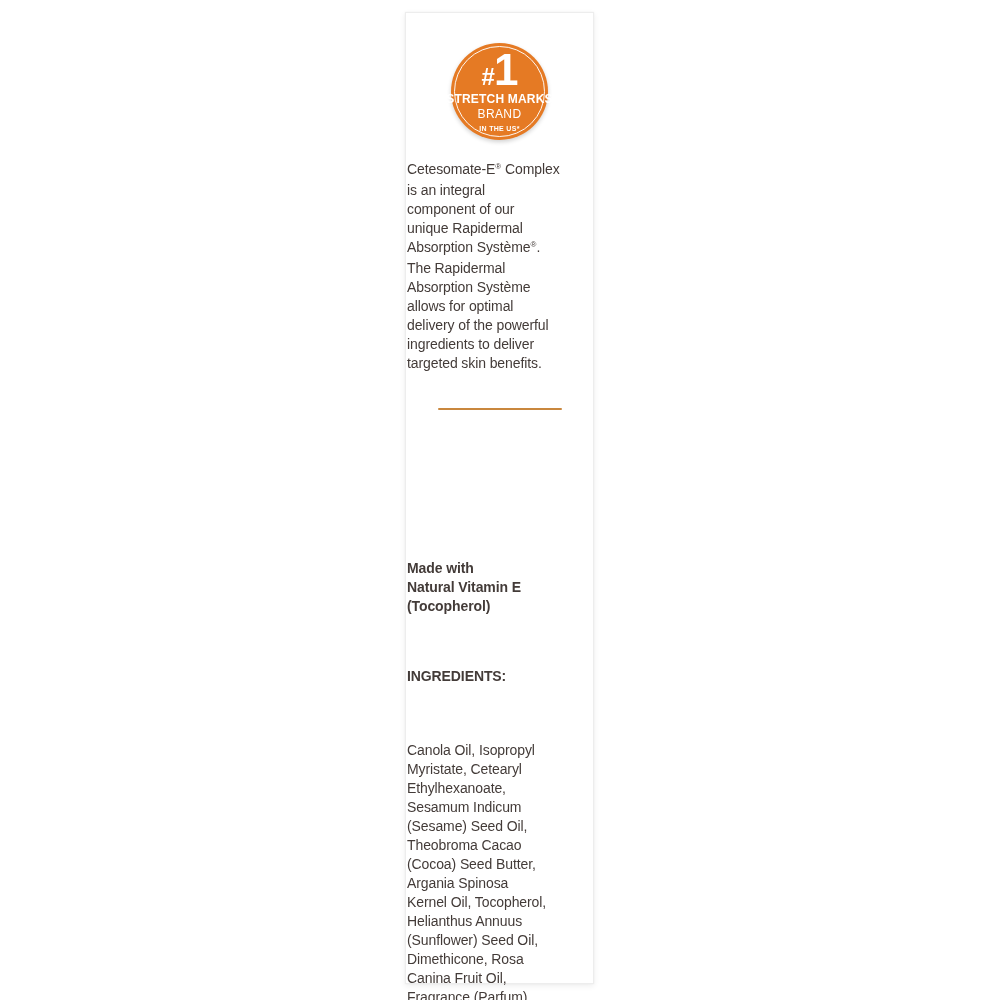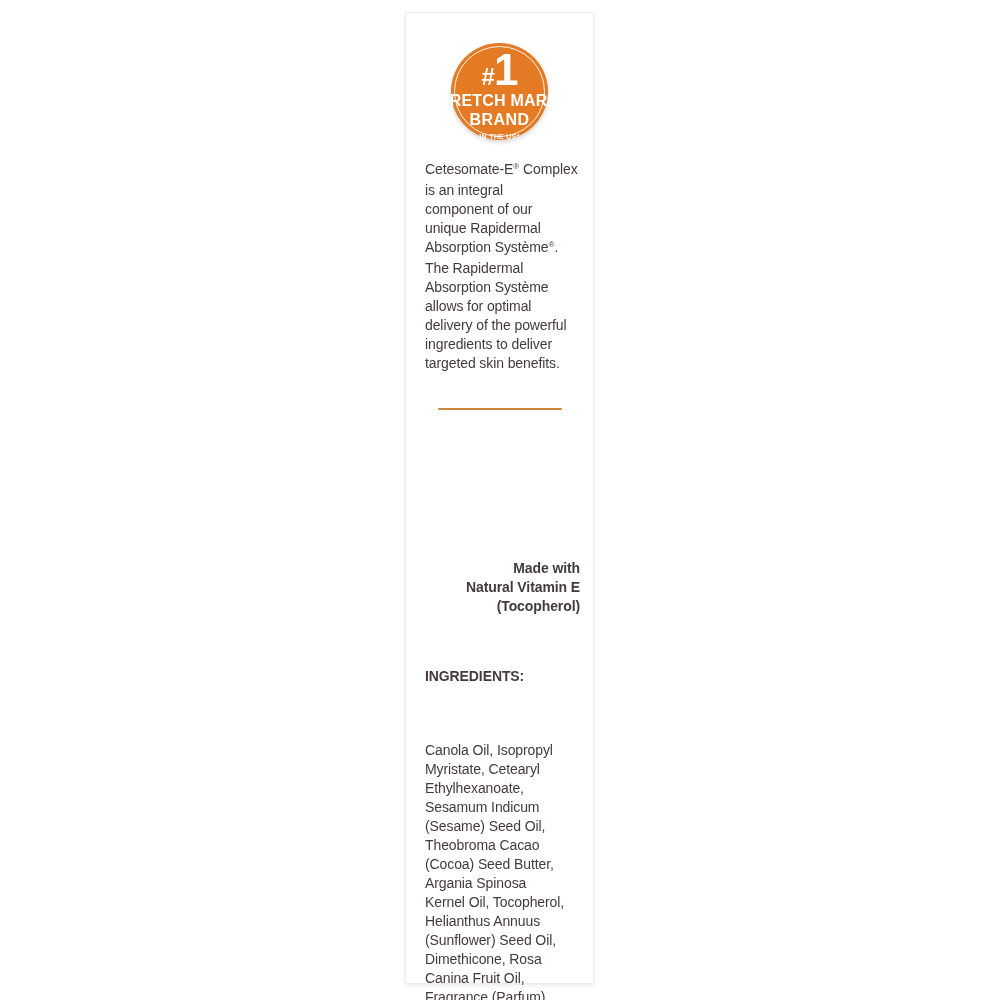--- a/index.html
+++ b/index.html
@@ -45,46 +45,46 @@
     border-radius:50%;
     pointer-events:none;
   }
   .badge-rank{
     line-height:40px;height:40px;
     font-weight:bold;
     white-space:nowrap;
   }
   .badge-rank .hash{font-size:24px;vertical-align:baseline;letter-spacing:-1px;}
   .badge-rank .one{font-size:44px;vertical-align:baseline;letter-spacing:-1px;}
-  .badge-line1{font-size:16px;font-weight:bold;letter-spacing:0.2px;margin-top:2px;white-space:nowrap;}
-  .badge-line2{font-size:16px;font-weight:bold;letter-spacing:0.4px;margin-top:1px;}
+  .badge-line1{font-size:12px;font-weight:bold;letter-spacing:0.2px;margin-top:2px;white-space:nowrap;}
+  .badge-line2{font-size:12px;font-weight:normal;letter-spacing:0.4px;margin-top:1px;}
   .badge-line3{font-size:7px;font-weight:bold;letter-spacing:0.3px;margin-top:4px;}
   
   .txt{
     position:absolute;
-    left:19px;
+    left:1px;
     width:155px;
     color:var(--text);
     font-size:14px;
     line-height:19px;
     letter-spacing:-0.1px;
     white-space:pre;
   }
   .intro{top:147px;}
   .sup{font-size:8px;position:relative;top:-5px;letter-spacing:0;}
   .divider{
     position:absolute;
     top:395px;left:32px;
     width:124px;height:2px;
     background:var(--divider-orange);
     border-radius:1px;
   }
   .warnings{top:437px;}
   .bold{font-weight:bold;}
-  .made-with{top:546px;font-weight:bold;text-align:right;}
+  .made-with{top:546px;font-weight:bold;}
   .ingredients{top:616px;}
   .ingredients-heading{font-weight:bold;line-height:19px;}
   .ingredients-body{line-height:19px;margin-top:17px;}
 </style>
 </head>
 <body>
 
 <div class="stage">
   <div class="panel">
 

